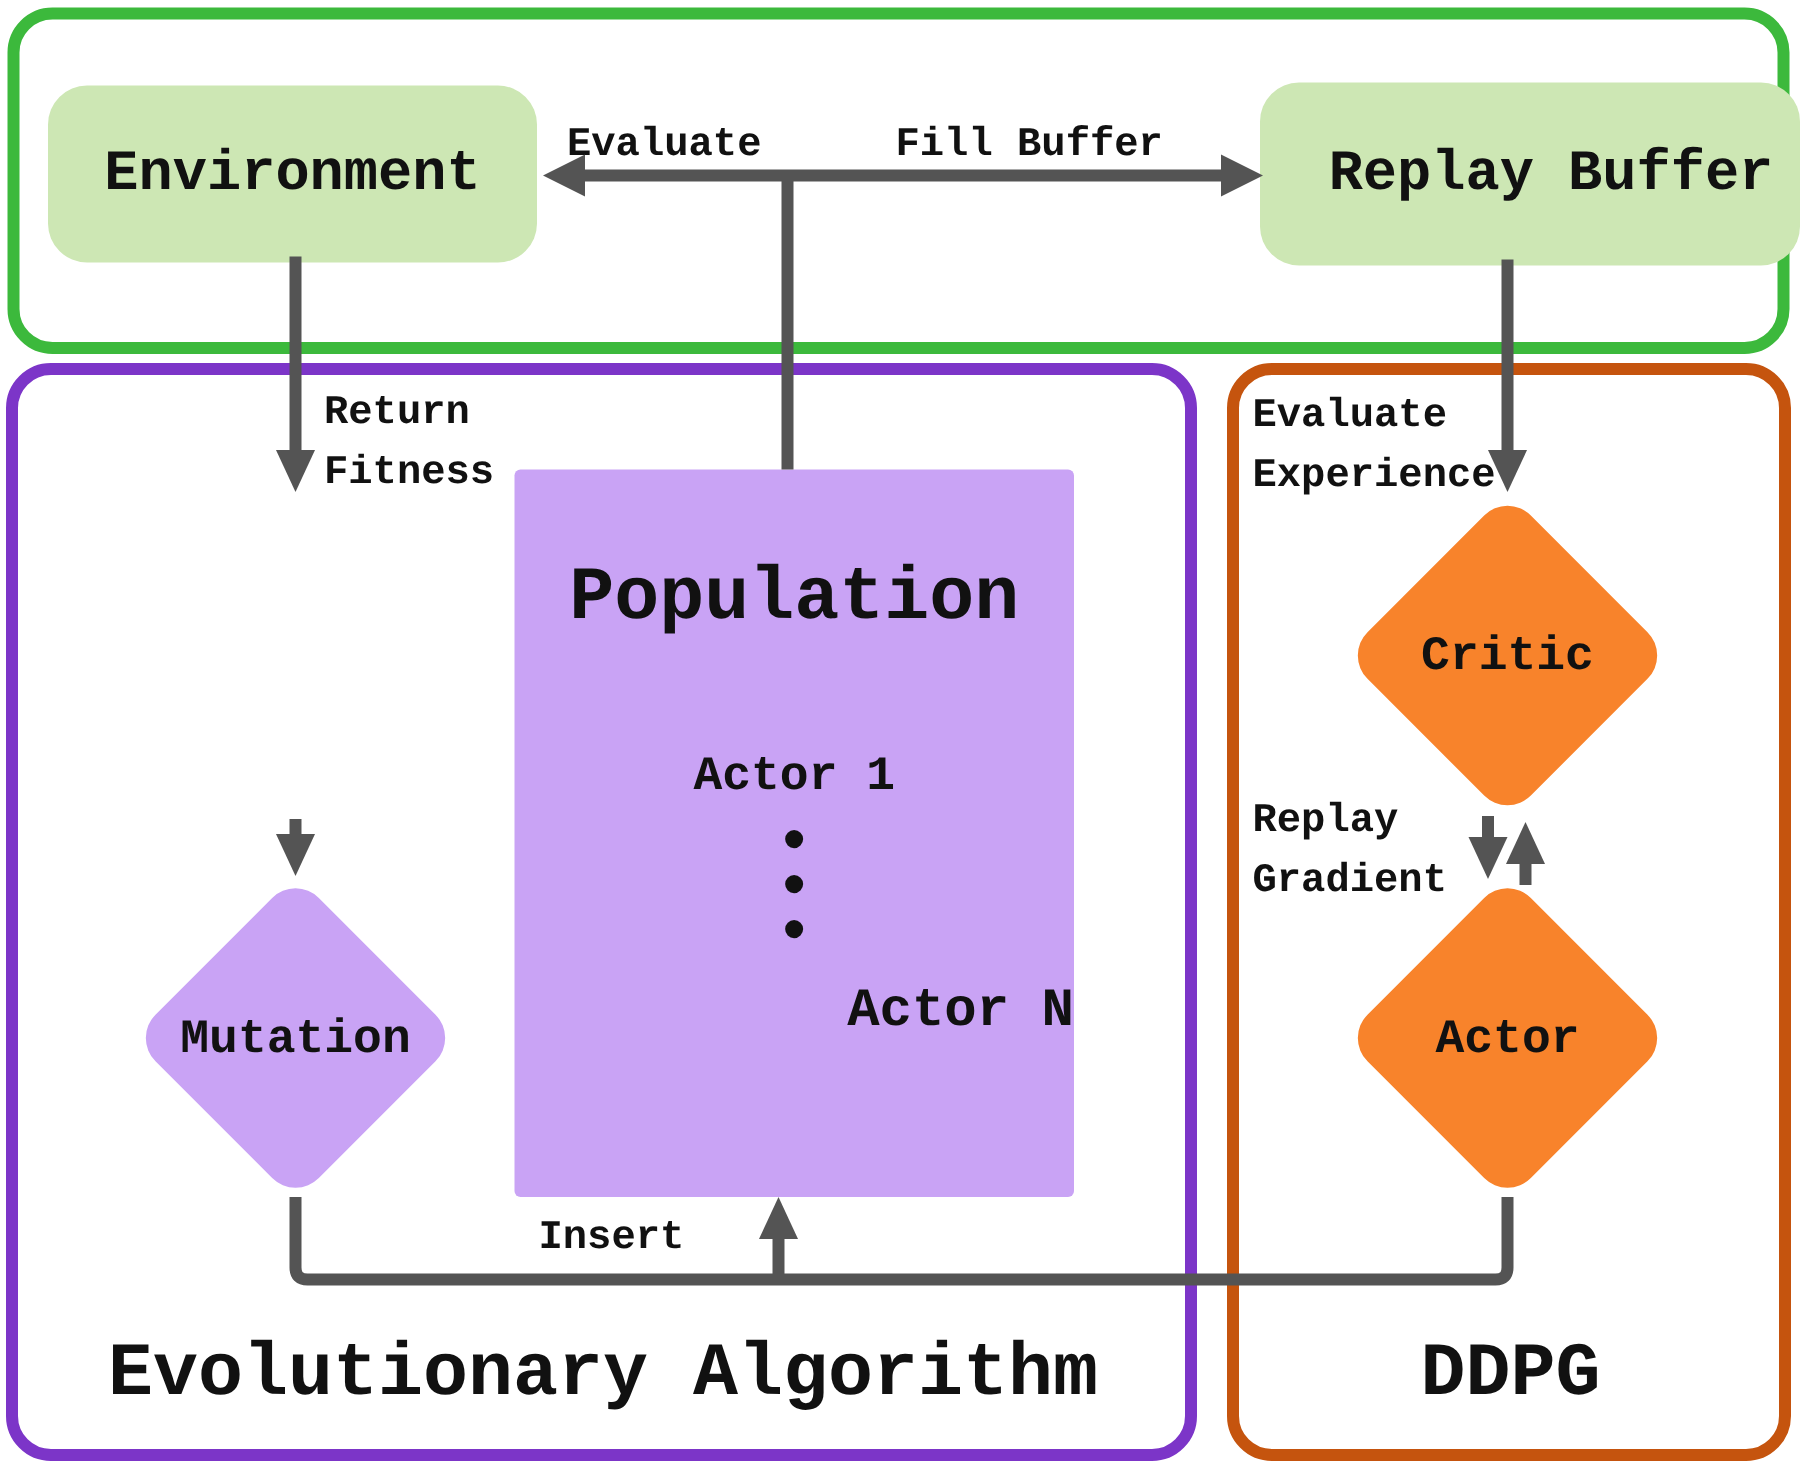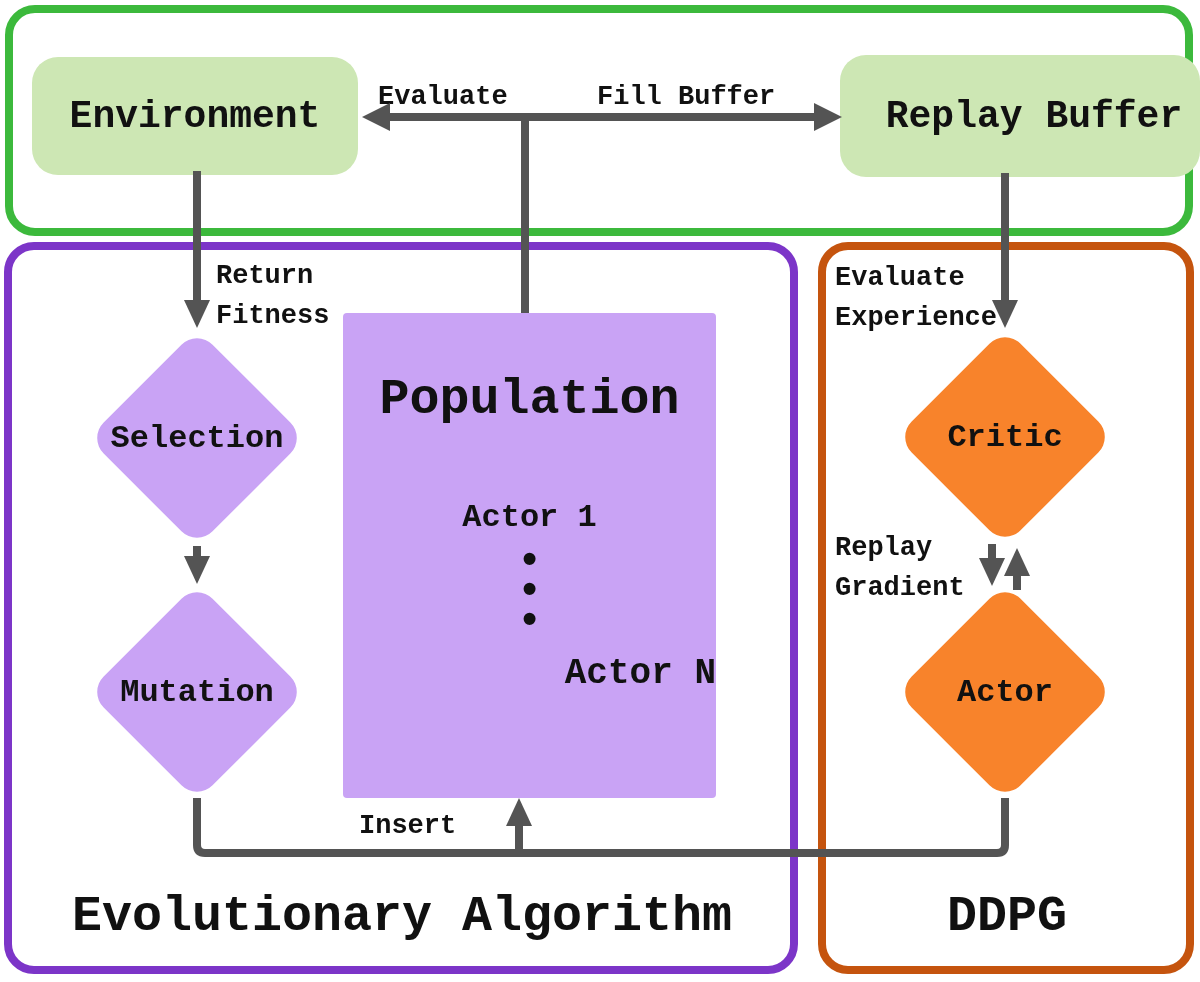--- a/index.html
+++ b/index.html
@@ -79,24 +79,20 @@
     <span>Replay Buffer</span>
   </div>
 
   <div class="edge-label lab-evaluate">Evaluate</div>
   <div class="edge-label lab-fillbuffer">Fill Buffer</div>
   <div class="edge-label lab-return"><span>Return</span><br><span>Fitness</span></div>
   <div class="edge-label lab-provide"><span>Evaluate</span><br><span>Experience</span></div>
   <div class="edge-label lab-policy"><span>Replay</span><br><span>Gradient</span></div>
   <div class="edge-label lab-insert">Insert</div>
 
-  <div class="diamond purple d-selection">
-    <div class="shape"></div>
-    <div class="lbl">Selection</div>
-  </div>
   <div class="diamond purple d-mutation">
     <div class="shape"></div>
     <div class="lbl">Mutation</div>
   </div>
 
   <div class="population">
     <div class="pop-title">Population</div>
     <div class="pop-actor1">Actor 1</div>
     <div class="pop-dots">
       <span>•</span>

